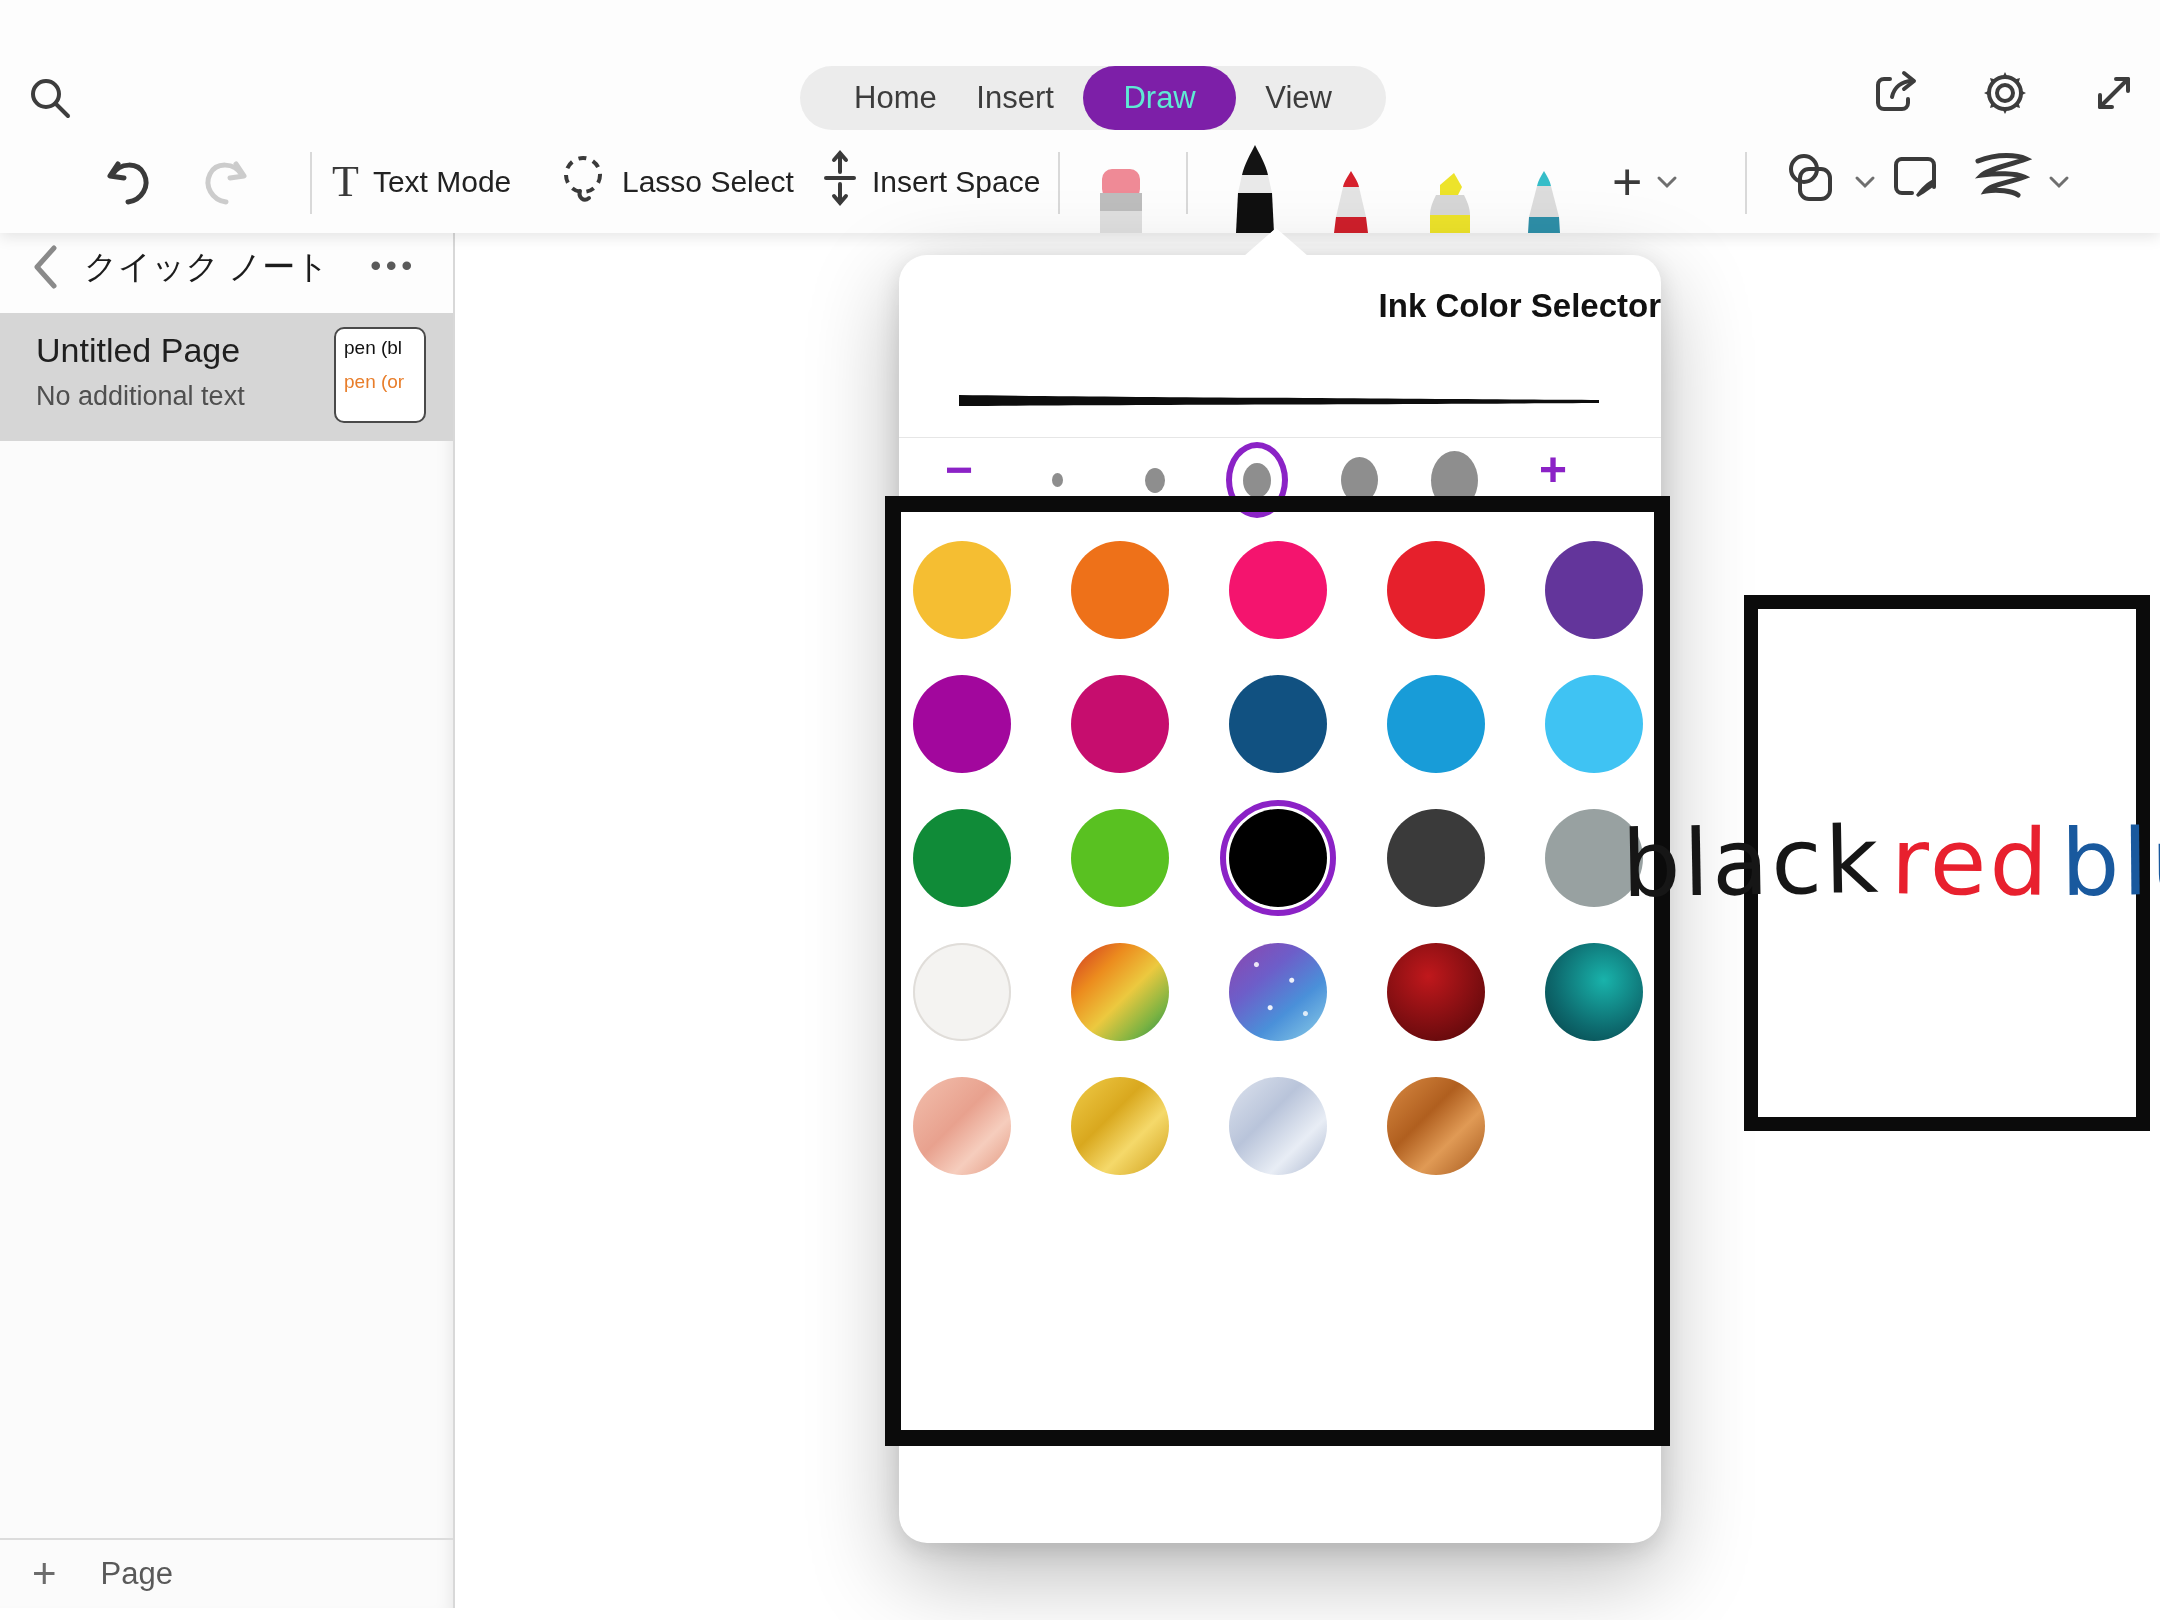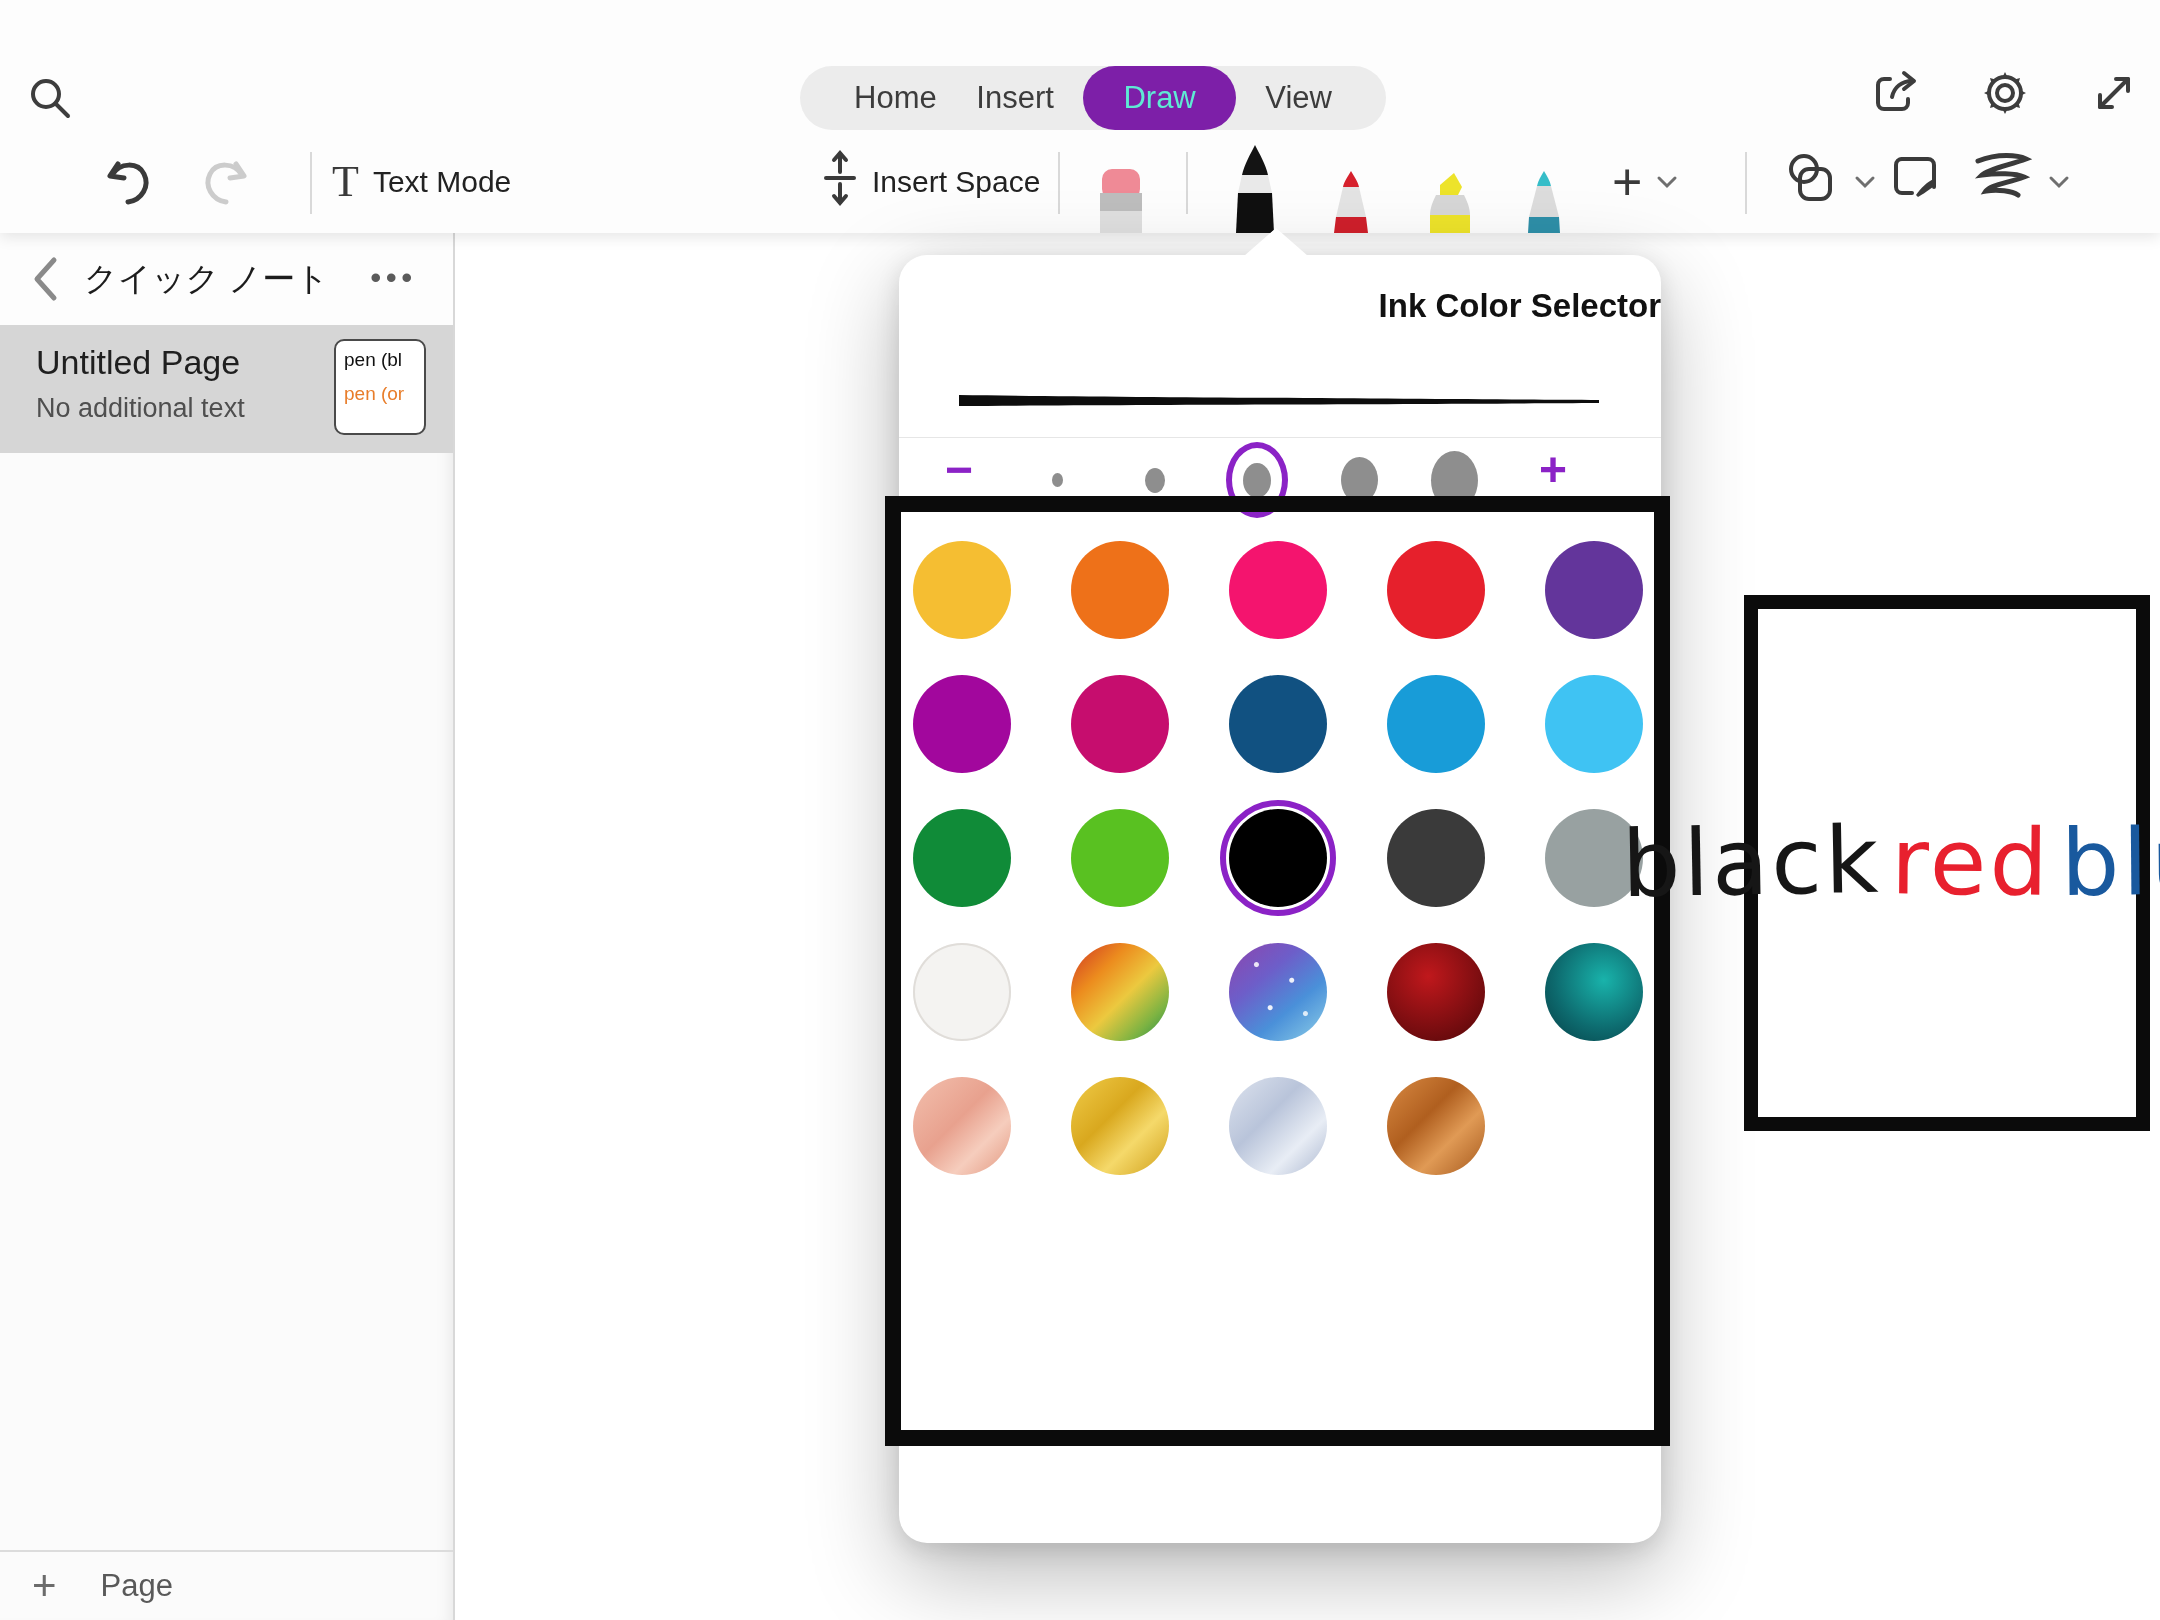--- a/index.html
+++ b/index.html
@@ -22,21 +22,21 @@
   .tool .glyph { color:#3a3a3a; }
   .vdiv { position:absolute; top:22px; width:2px; height:62px; background:#d9d9d9; }
   .chev { color:#6f6f6f; }
 
   
   .pen-slot { position:absolute; bottom:0; display:flex; align-items:flex-end; }
   .pen-caret { position:absolute; left:1244px; top:226px; width:64px; height:30px; z-index:6; }
   .pen-caret svg { display:block; }
 
   
-  .sidebar { position:absolute; left:0; top:233px; width:455px; height:1387px; background:#fbfbfb; border-right:2px solid #d8d8d8; z-index:4;
+  .sidebar { position:absolute; left:0; top:221px; width:455px; height:1387px; background:#fbfbfb; border-right:2px solid #d8d8d8; z-index:4;
              box-shadow:inset -14px 0 18px -14px rgba(0,0,0,0.10); }
   .sb-header { position:absolute; left:0; top:0; width:100%; height:92px; background:#fdfdfd; display:flex; align-items:center; }
   .sb-back { position:absolute; left:30px; top:22px; width:40px; height:48px; color:#8a8a8a; }
   .sb-title { position:absolute; left:70px; right:110px; text-align:center; font-size:33px; color:#1c1c1c; font-weight:500; }
   .sb-more { position:absolute; right:36px; top:28px; color:#5a5a5a; letter-spacing:5px; font-size:30px; font-weight:700; }
   .page-item { position:absolute; left:0; top:92px; width:100%; height:128px; background:#d6d6d6; }
   .page-title { position:absolute; left:36px; top:18px; font-size:34px; color:#1f1f1f; }
   .page-sub { position:absolute; left:36px; top:68px; font-size:27px; color:#4f4f4f; }
   .page-thumb { position:absolute; left:334px; top:14px; width:92px; height:96px; background:#fff; border:2px solid #4a4a4a; border-radius:10px; overflow:hidden; padding:8px 0 0 8px; }
   .page-thumb .t1 { font-size:19px; color:#111; white-space:nowrap; }
@@ -135,20 +135,29 @@
           <path d="M44 21 C36 8 18 8 12 20 C6 32 14 46 28 48"></path>
       </svg>
     </div>
     <div class="vdiv" style="left:310px"></div>
 
     <div class="tool" style="left:332px">
       <span class="glyph" style="font-size:44px; font-family:'Liberation Serif',serif;">T</span>
       <span>Text Mode</span>
     </div>
 
+    <div class="tool" style="left:558px">
+      <span class="glyph">
+        <svg width="50" height="56" viewBox="0 0 50 56" fill="none" stroke="#3a3a3a" stroke-width="4">
+          <circle cx="25" cy="25" r="17" stroke-dasharray="8 7"></circle>
+          <path d="M22 41 C20 48 26 52 31 48" stroke-linecap="round"></path>
+        </svg>
+      </span>
+      <span>Lasso Select</span>
+    </div>
 
     <div class="tool" style="left:822px">
       <span class="glyph">
         <svg width="36" height="60" viewBox="0 0 36 60" fill="none" stroke="#3a3a3a" stroke-width="4" stroke-linecap="round">
           <line x1="18" y1="6" x2="18" y2="24"></line>
             <path d="M12 12 L18 5 L24 12"></path>
           <line x1="4" y1="30" x2="32" y2="30"></line>
           <line x1="18" y1="36" x2="18" y2="54"></line>
             <path d="M12 48 L18 55 L24 48"></path>
         </svg>

